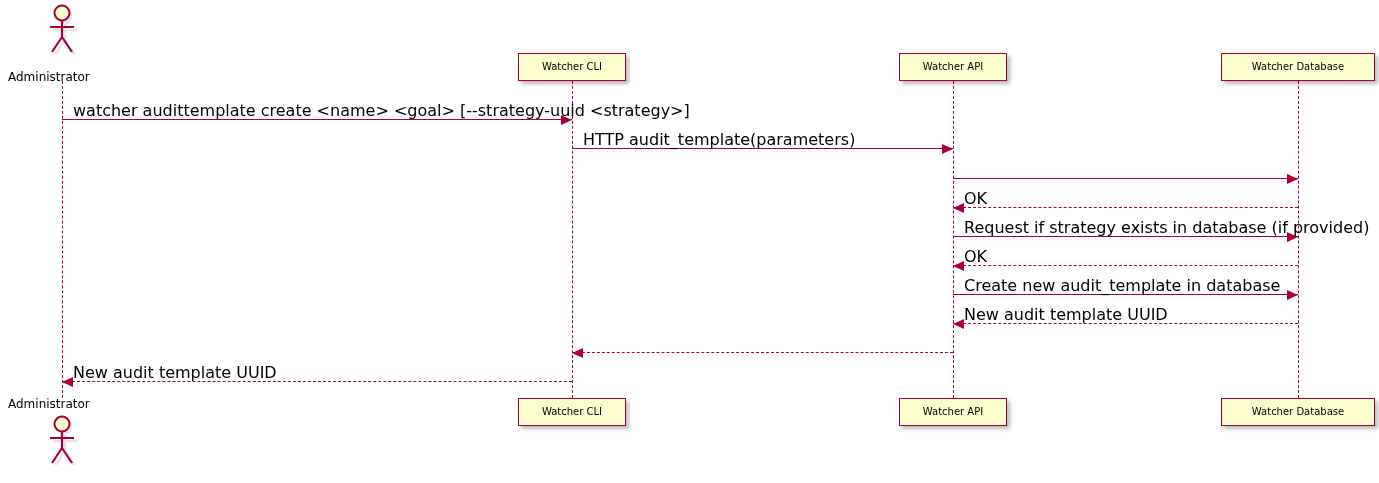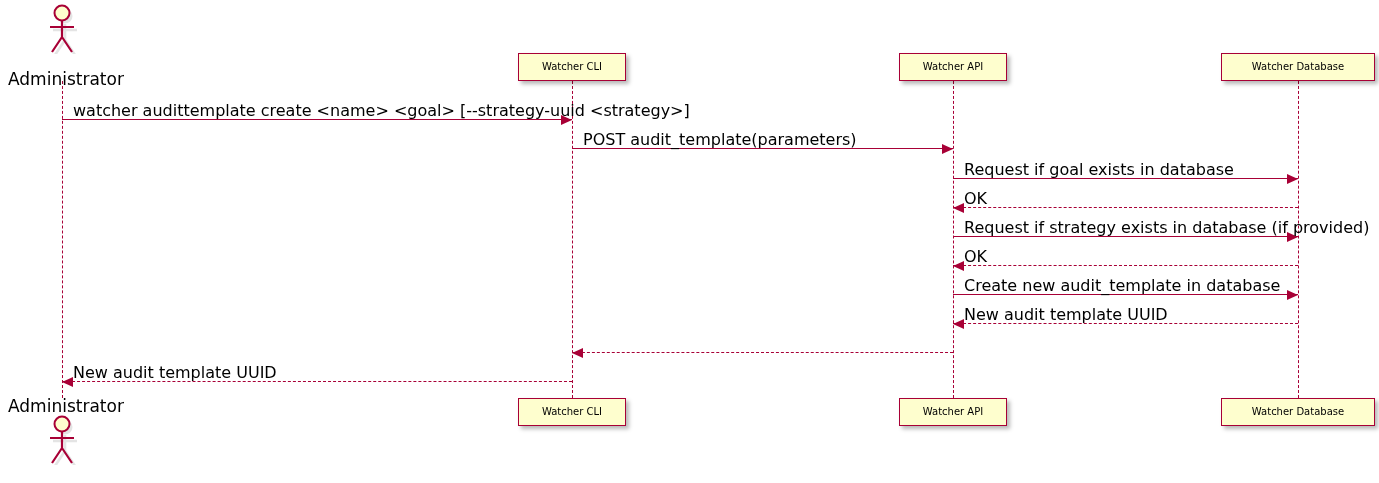--- a/index.html
+++ b/index.html
@@ -45,21 +45,21 @@
   }
 
   
   .actor-figure {
     position: absolute;
     width: 42px;
     height: 52px;
   }
   .actor-label {
     position: absolute;
-    font-size: 17px;
+    font-size: 12px;
     color: #000000;
     white-space: nowrap;
     line-height: 1;
   }
 
   
   .msg-line {
     position: absolute;
     height: 0;
     border-top: 1.4px solid #A80036;
@@ -124,24 +124,23 @@
     <div class="participant" style="left: 517.945px; top: 398px; width: 108.109px;">Watcher CLI</div>
     <div class="participant" style="left: 898.719px; top: 53px; width: 108.562px;">Watcher API</div>
     <div class="participant" style="left: 898.719px; top: 398px; width: 108.562px;">Watcher API</div>
     <div class="participant" style="left: 1221.39px; top: 53px; width: 153.219px;">Watcher Database</div>
     <div class="participant" style="left: 1221.39px; top: 398px; width: 153.219px;">Watcher Database</div>
     <div class="msg-line" style="left: 62px; top: 119px; width: 510px;"></div>
     <div class="arrow-head right" style="top: 115px; left: 561px;"></div>
     <div class="msg-label" style="left: 73px; top: 103px;">watcher audittemplate create &lt;name&gt; &lt;goal&gt; [--strategy-uuid &lt;strategy&gt;]</div>
     <div class="msg-line" style="left: 572px; top: 148px; width: 381px;"></div>
     <div class="arrow-head right" style="top: 144px; left: 942px;"></div>
-    <div class="msg-label" style="left: 583px; top: 132px;">POST audit_template(parameters)</div>
+    <div class="msg-label" style="left: 583px; top: 132px;">HTTP audit_template(parameters)</div>
     <div class="msg-line" style="left: 953px; top: 178px; width: 345px;"></div>
     <div class="arrow-head right" style="top: 174px; left: 1287px;"></div>
-    <div class="msg-label" style="left: 964px; top: 162px;">Request if goal exists in database</div>
     <div class="msg-line dashed" style="left: 953px; top: 207px; width: 345px;"></div>
     <div class="arrow-head left" style="top: 203px; left: 953px;"></div>
     <div class="msg-label" style="left: 964px; top: 191px;">OK</div>
     <div class="msg-line" style="left: 953px; top: 236px; width: 345px;"></div>
     <div class="arrow-head right" style="top: 232px; left: 1287px;"></div>
     <div class="msg-label" style="left: 964px; top: 220px;">Request if strategy exists in database (if provided)</div>
     <div class="msg-line dashed" style="left: 953px; top: 265px; width: 345px;"></div>
     <div class="arrow-head left" style="top: 261px; left: 953px;"></div>
     <div class="msg-label" style="left: 964px; top: 249px;">OK</div>
     <div class="msg-line" style="left: 953px; top: 294px; width: 345px;"></div>

